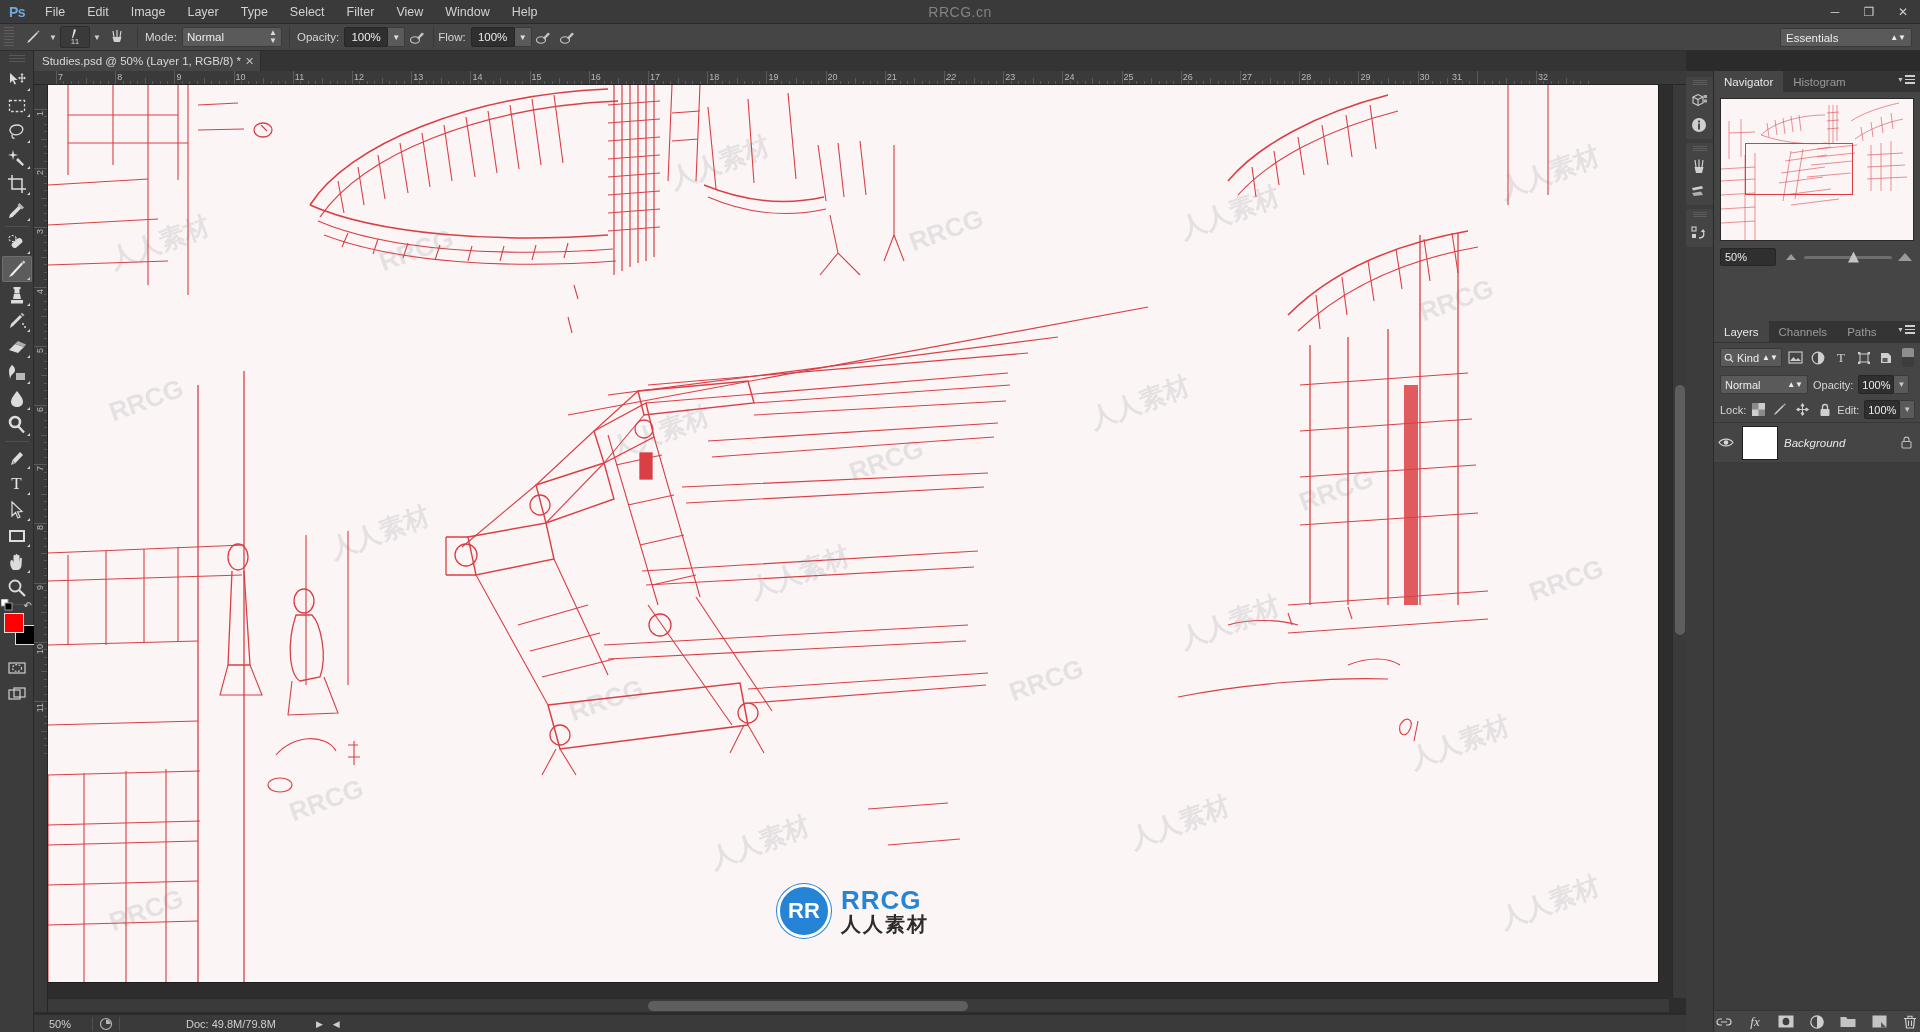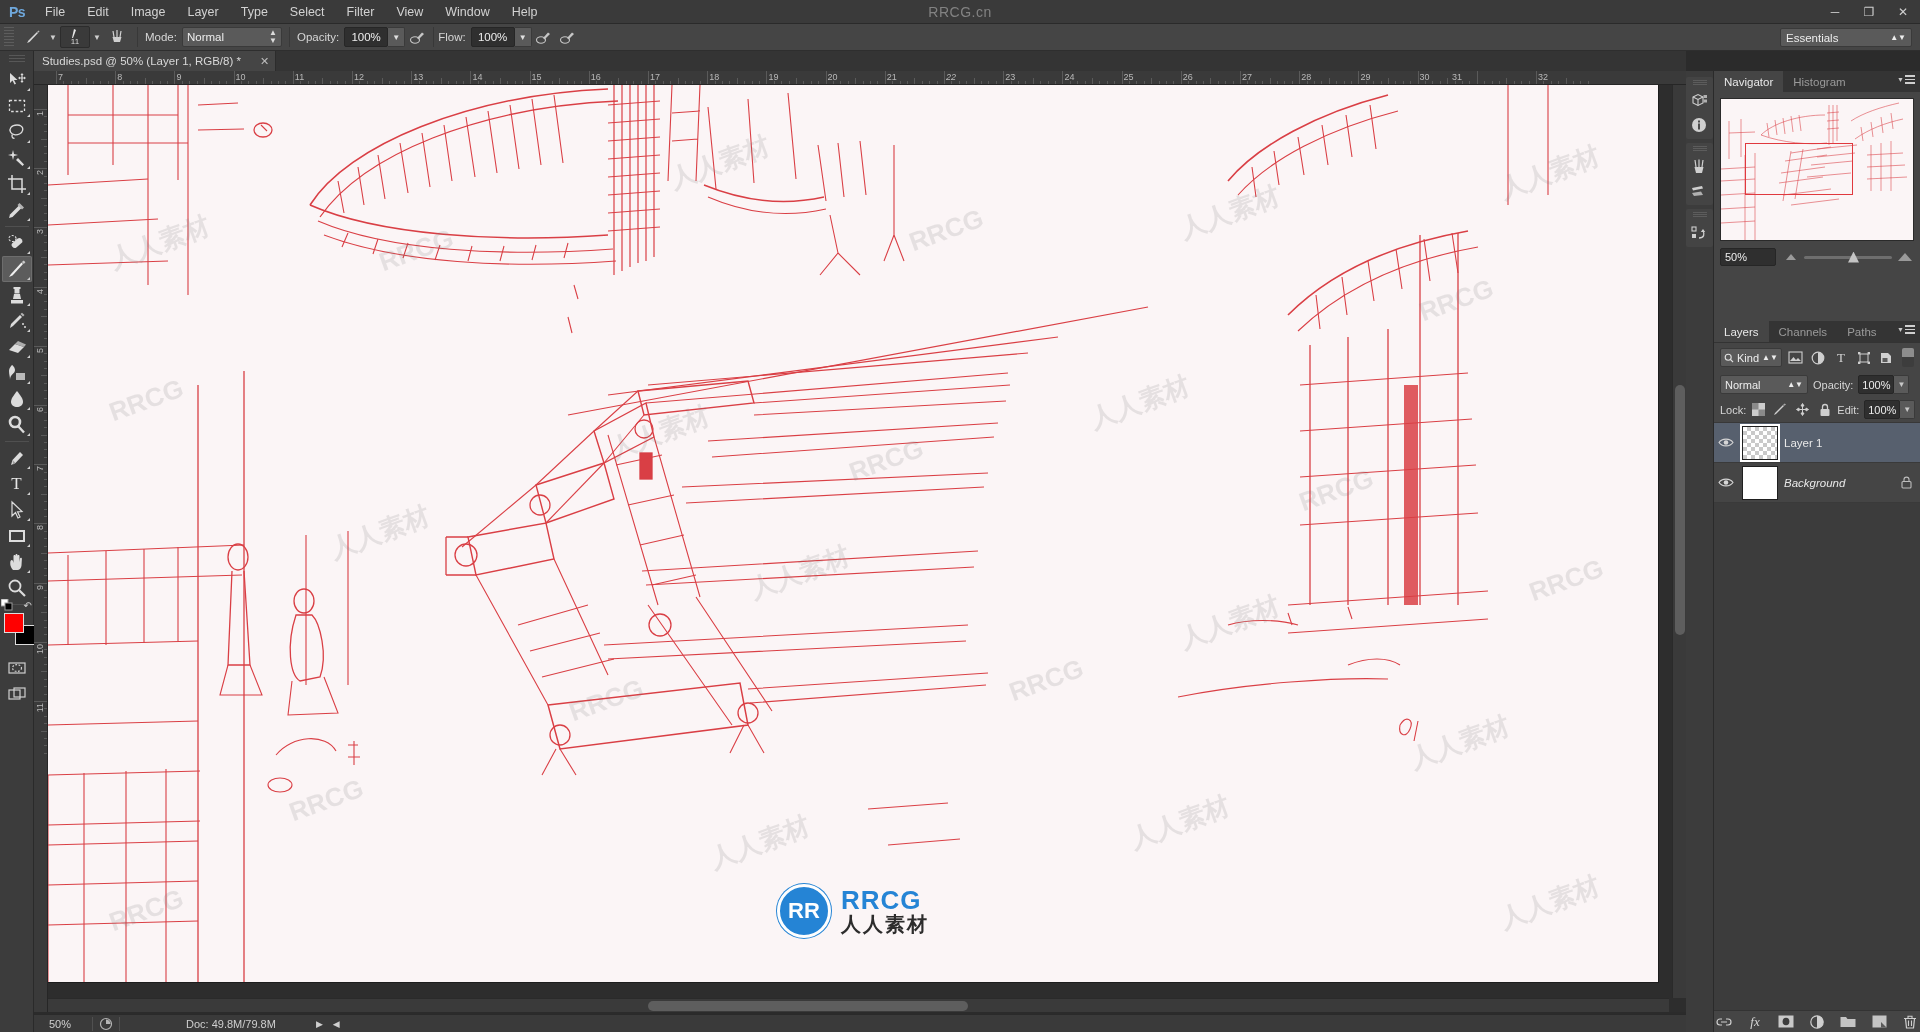--- a/index.html
+++ b/index.html
@@ -71,21 +71,21 @@
   }
   .workspace-picker .spin{margin-left:auto;font-size:8px;}
 
   
   .tabbar{
     position:absolute;left:34px;top:51px;width:1652px;height:20px;background:#343434;
     display:flex;align-items:flex-end;
   }
   .doctab{
     height:20px;background:#454545;display:flex;align-items:center;padding:0 6px 0 8px;
-    font-size:11.5px;color:#d8d8d8;border-right:1px solid #2c2c2c;gap:19px;
+    font-size:11.5px;color:#d8d8d8;border-right:1px solid #2c2c2c;gap:4px;
   }
   .doctab .x{font-size:11px;color:#bdbdbd;}
 
   
   .toolbar{
     position:absolute;left:0;top:51px;width:34px;height:981px;background:#3c3c3c;
     border-right:1px solid #2a2a2a;padding-top:4px;
   }
   .tb-grip{width:16px;height:8px;margin:0 auto 4px;background:
       repeating-linear-gradient(to bottom,#6a6a6a 0 1px,transparent 1px 3px);opacity:.6;}
@@ -1226,30 +1226,20 @@
           </div>
         </div>
         <div class="lp-lab" style="margin-left:auto">Edit:</div>
         <div style="display:flex">
           <div class="lp-num">100%</div>
           <div class="lp-numcaret">▼</div>
         </div>
       </div>
 
       <div class="layer-list">
-        <div class="layer-row sel">
-          <div class="eye">
-            <svg width="16" height="11" viewBox="0 0 16 11">
-              <path d="M1 5.5 C4 1 12 1 15 5.5 C12 10 4 10 1 5.5 Z" fill="none" stroke="#d6d6d6" stroke-width="1.1"></path>
-              <circle cx="8" cy="5.5" r="2.3" fill="#d6d6d6"></circle>
-            </svg>
-          </div>
-          <div class="lthumb checker sel-out"></div>
-          <div class="lname">Layer 1</div>
-        </div>
         <div class="layer-row">
           <div class="eye">
             <svg width="16" height="11" viewBox="0 0 16 11">
               <path d="M1 5.5 C4 1 12 1 15 5.5 C12 10 4 10 1 5.5 Z" fill="none" stroke="#d6d6d6" stroke-width="1.1"></path>
               <circle cx="8" cy="5.5" r="2.3" fill="#d6d6d6"></circle>
             </svg>
           </div>
           <div class="lthumb"></div>
           <div class="lname italic">Background</div>
           <div class="llock">

